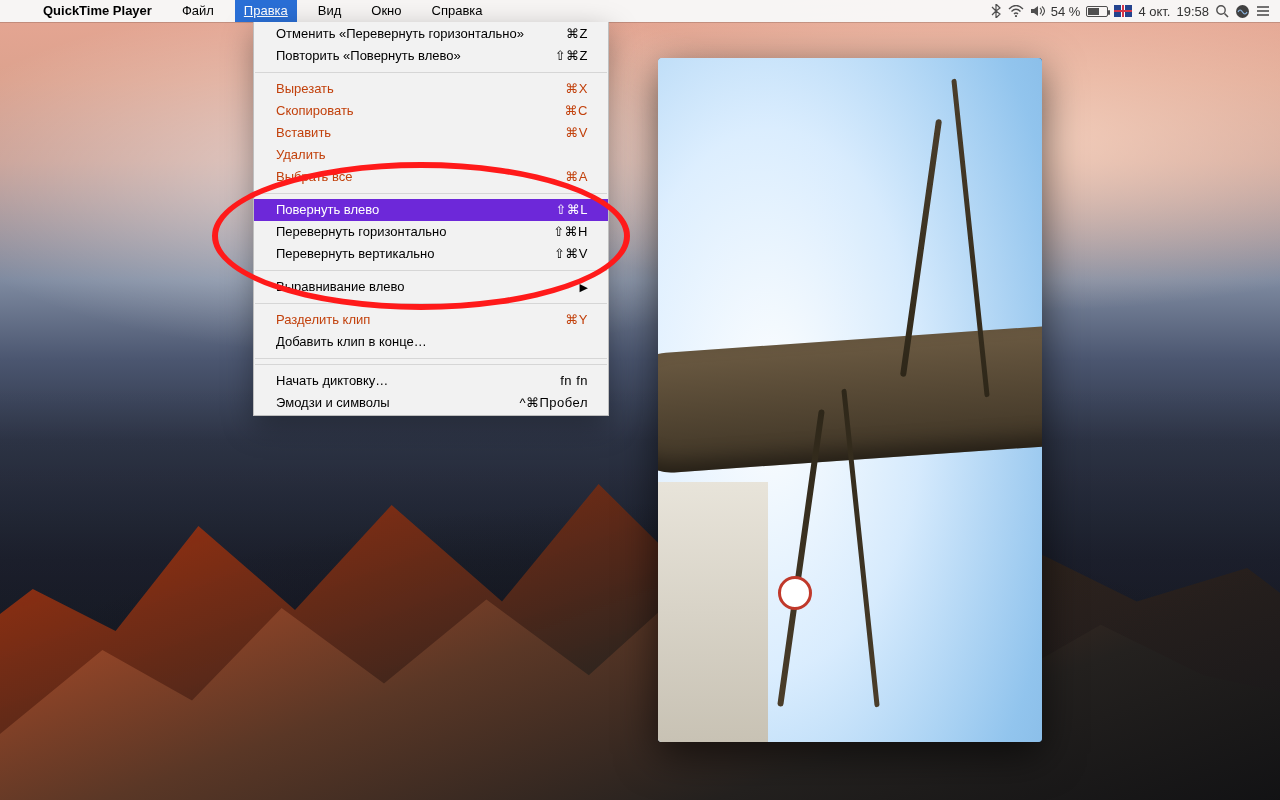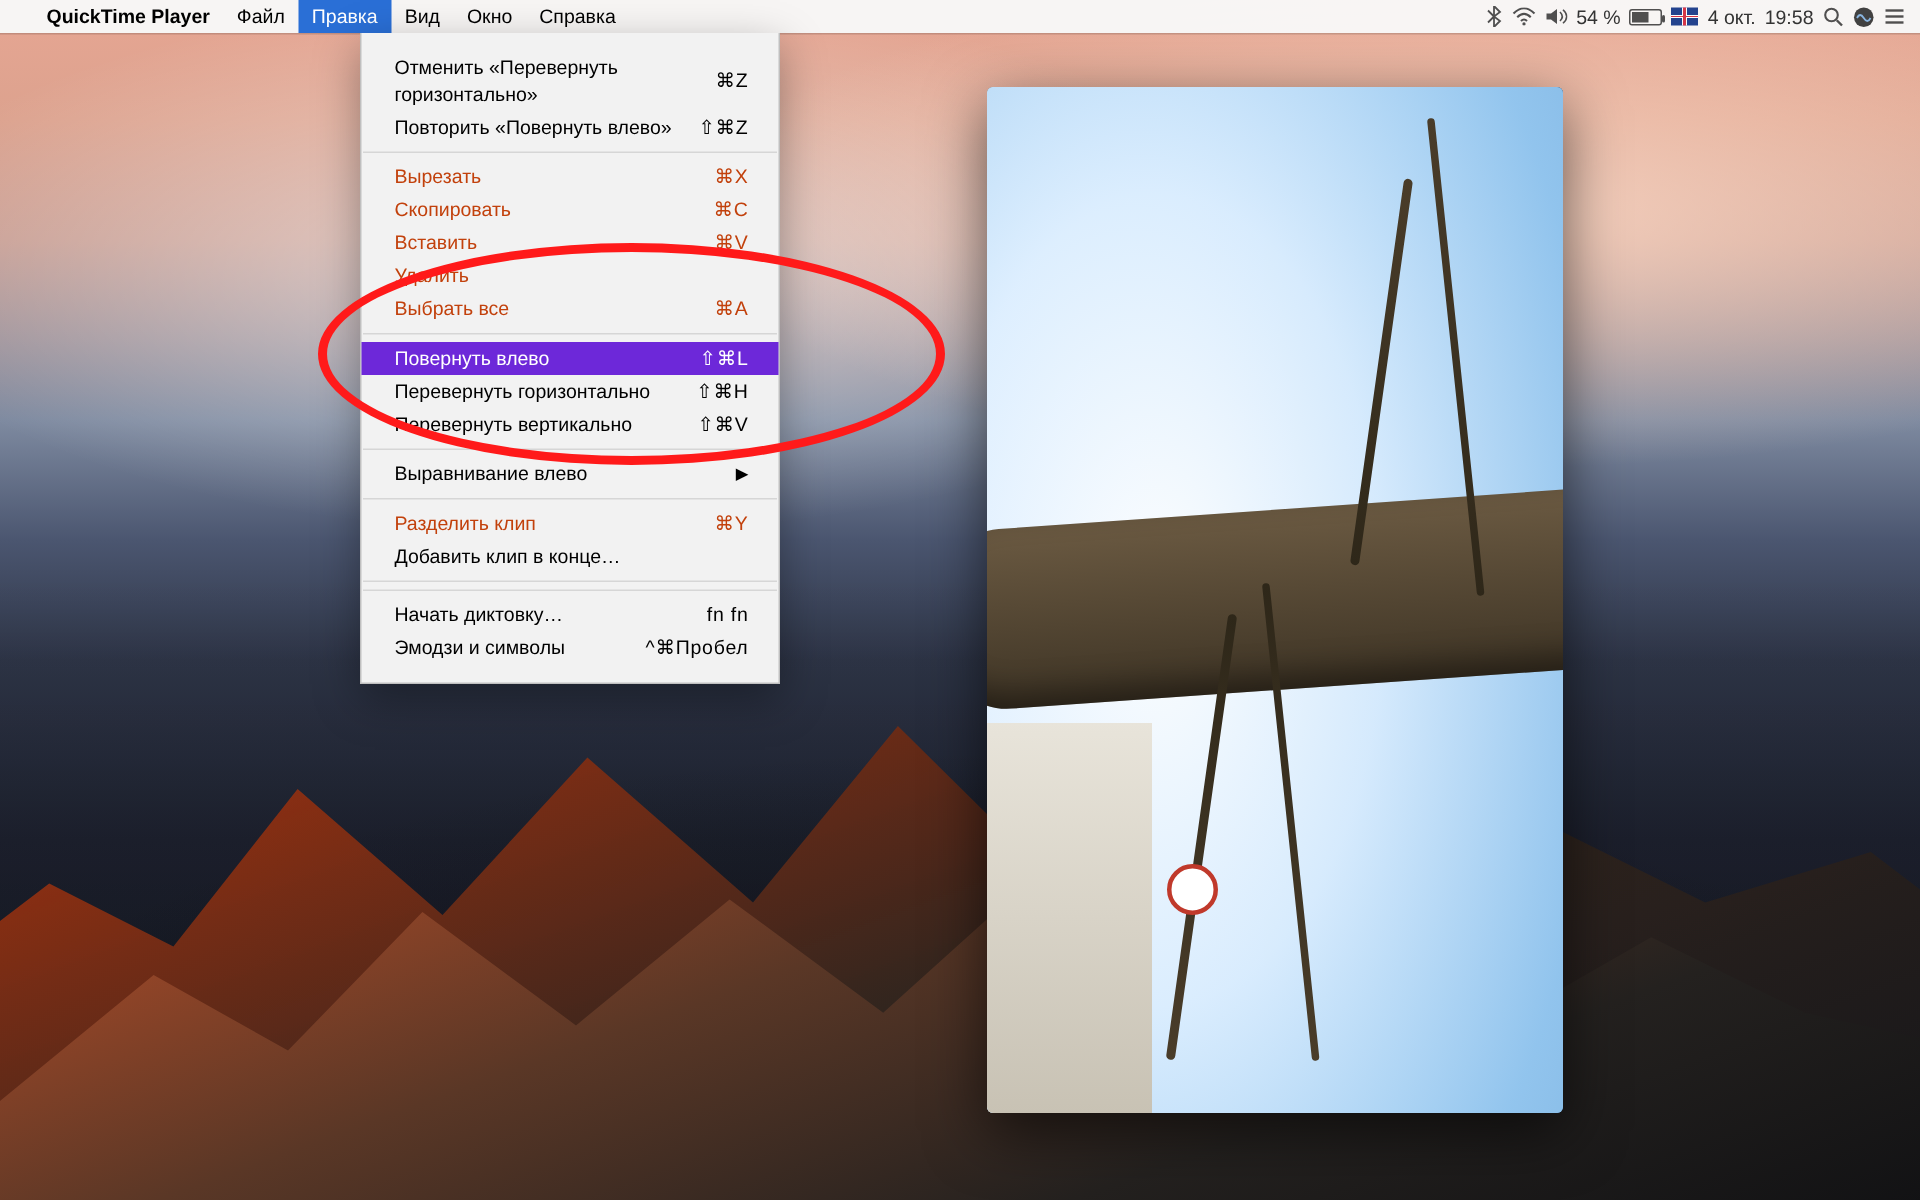--- a/index.html
+++ b/index.html
@@ -36,42 +36,42 @@
 
   
   .menubar {
     position: absolute; left:0; right:0; top:0; height:22px;
     background: rgba(248,248,248,0.96);
     display:flex; align-items:center; justify-content:space-between;
     font-size:13px; color:#000;
     padding:0 10px; box-shadow:0 1px 0 rgba(0,0,0,0.15);
     z-index:50;
   }
-  .menubar .left, .menubar .right { display:flex; align-items:center; gap:0; }
+  .menubar .left, .menubar .right { display:flex; align-items:center; gap:12px; }
   .menubar .left .item { padding:0 9px; line-height:22px; height:22px; }
   .menubar .left .item.appname { font-weight:600; }
-  .menubar .left .item.active { background:#2a6fd6; color:#fff; }
+  .menubar .left .item.active { background:#2a6fd6; color:#fff;text-decoration:underline; }
   .apple { font-size:15px; padding:0 10px 0 2px; }
   .menubar .right { gap:6px; color:#333; }
   .menubar .right .ic { opacity:0.85; display:flex; align-items:center; }
   .menubar .right .txt { font-size:13px; }
   .menubar .right .flag { width:18px; height:12px; background:linear-gradient(#00247d,#00247d); position:relative; }
   .menubar .right .flag::before, .menubar .right .flag::after { content:""; position:absolute; inset:0; }
   .menubar .right .flag::before { background:linear-gradient(to bottom,transparent 40%,#fff 40%,#fff 60%,transparent 60%),linear-gradient(to right,transparent 40%,#fff 40%,#fff 60%,transparent 60%); }
   .menubar .right .flag::after { background:linear-gradient(to bottom,transparent 45%,#cf142b 45%,#cf142b 55%,transparent 55%),linear-gradient(to right,transparent 45%,#cf142b 45%,#cf142b 55%,transparent 55%); }
   .batt { width:22px; height:11px; border:1px solid #333; border-radius:2px; position:relative; }
   .batt::after{ content:""; position:absolute; right:-3px; top:3px; width:2px; height:5px; background:#333; border-radius:1px; }
   .batt .fill{ position:absolute; left:1px; top:1px; bottom:1px; width:54%; background:#333; }
 
   
   .dropdown {
-    position:absolute; top:22px; left:240px; width:280px;
+    position:absolute; top:22px; left:253px; width:356px;
     background:#f2f2f2; border:1px solid #bfbfbf; border-top:none;
     box-shadow:0 10px 28px rgba(0,0,0,0.35);
-    font-size:13px; color:#000; padding:12px 0;
+    font-size:13px; color:#000; padding:1px 0;
     z-index:60;
   }
   .dropdown .row { display:flex; align-items:center; justify-content:space-between; padding:2px 20px 2px 22px; line-height:18px; }
   .dropdown .row.disabled { color:#c2410c; }
   .dropdown .row.highlight { background:#6d28d9; color:#fff; }
   .dropdown .sep { height:1px; background:#d6d6d6; margin:5px 1px; }
   .dropdown .sc { font-family:-apple-system,"Helvetica Neue",Arial; letter-spacing:0.5px; }
   .dropdown .row .arrow { font-size:11px; }
 
   

